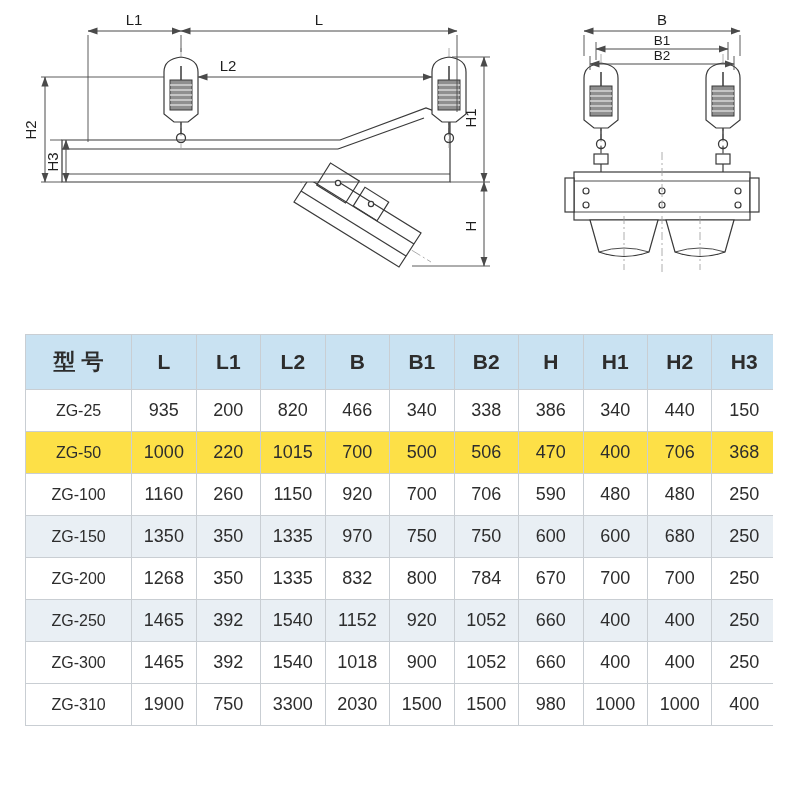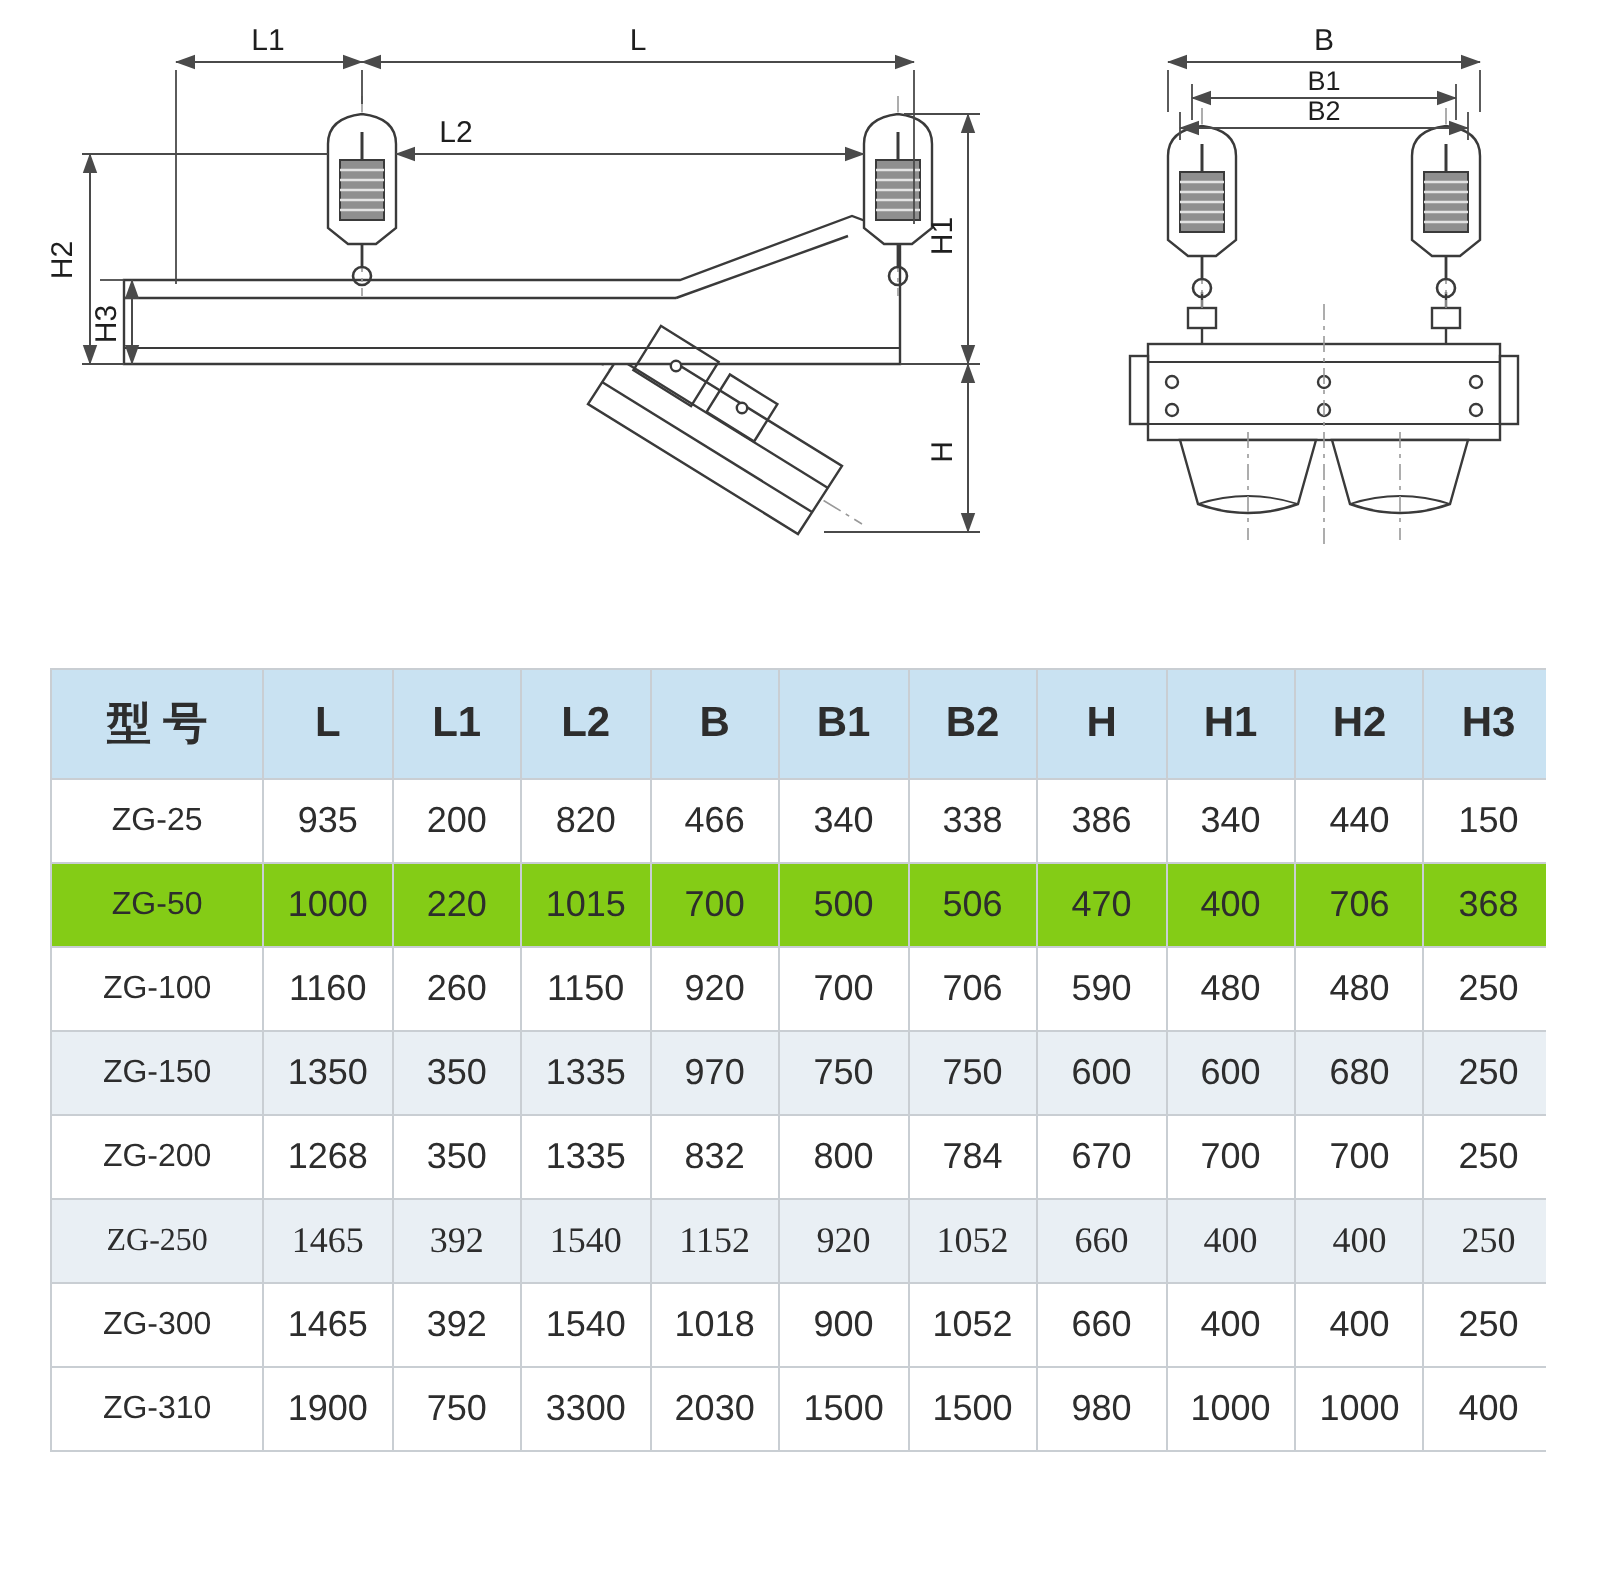--- a/index.html
+++ b/index.html
@@ -180,21 +180,21 @@
             <td>200</td>
             <td>820</td>
             <td>466</td>
             <td>340</td>
             <td>338</td>
             <td>386</td>
             <td>340</td>
             <td>440</td>
             <td>150</td>
           </tr>
-          <tr style="background: #84cc16; margin-left: 35px;">
+          <tr style="background: #fde047; margin-left: 35px;">
             <td class="model">ZG-50</td>
             <td>1000</td>
             <td>220</td>
             <td>1015</td>
             <td>700</td>
             <td>500</td>
             <td>506</td>
             <td>470</td>
             <td>400</td>
             <td>706</td>
@@ -232,21 +232,21 @@
             <td>350</td>
             <td>1335</td>
             <td>832</td>
             <td>800</td>
             <td>784</td>
             <td>670</td>
             <td>700</td>
             <td>700</td>
             <td>250</td>
           </tr>
-          <tr style="background: rgb(233, 239, 244); font-family: Liberation Serif, serif;">
+          <tr style="background: rgb(233, 239, 244);">
             <td class="model">ZG-250</td>
             <td>1465</td>
             <td>392</td>
             <td>1540</td>
             <td>1152</td>
             <td>920</td>
             <td>1052</td>
             <td>660</td>
             <td>400</td>
             <td>400</td>

